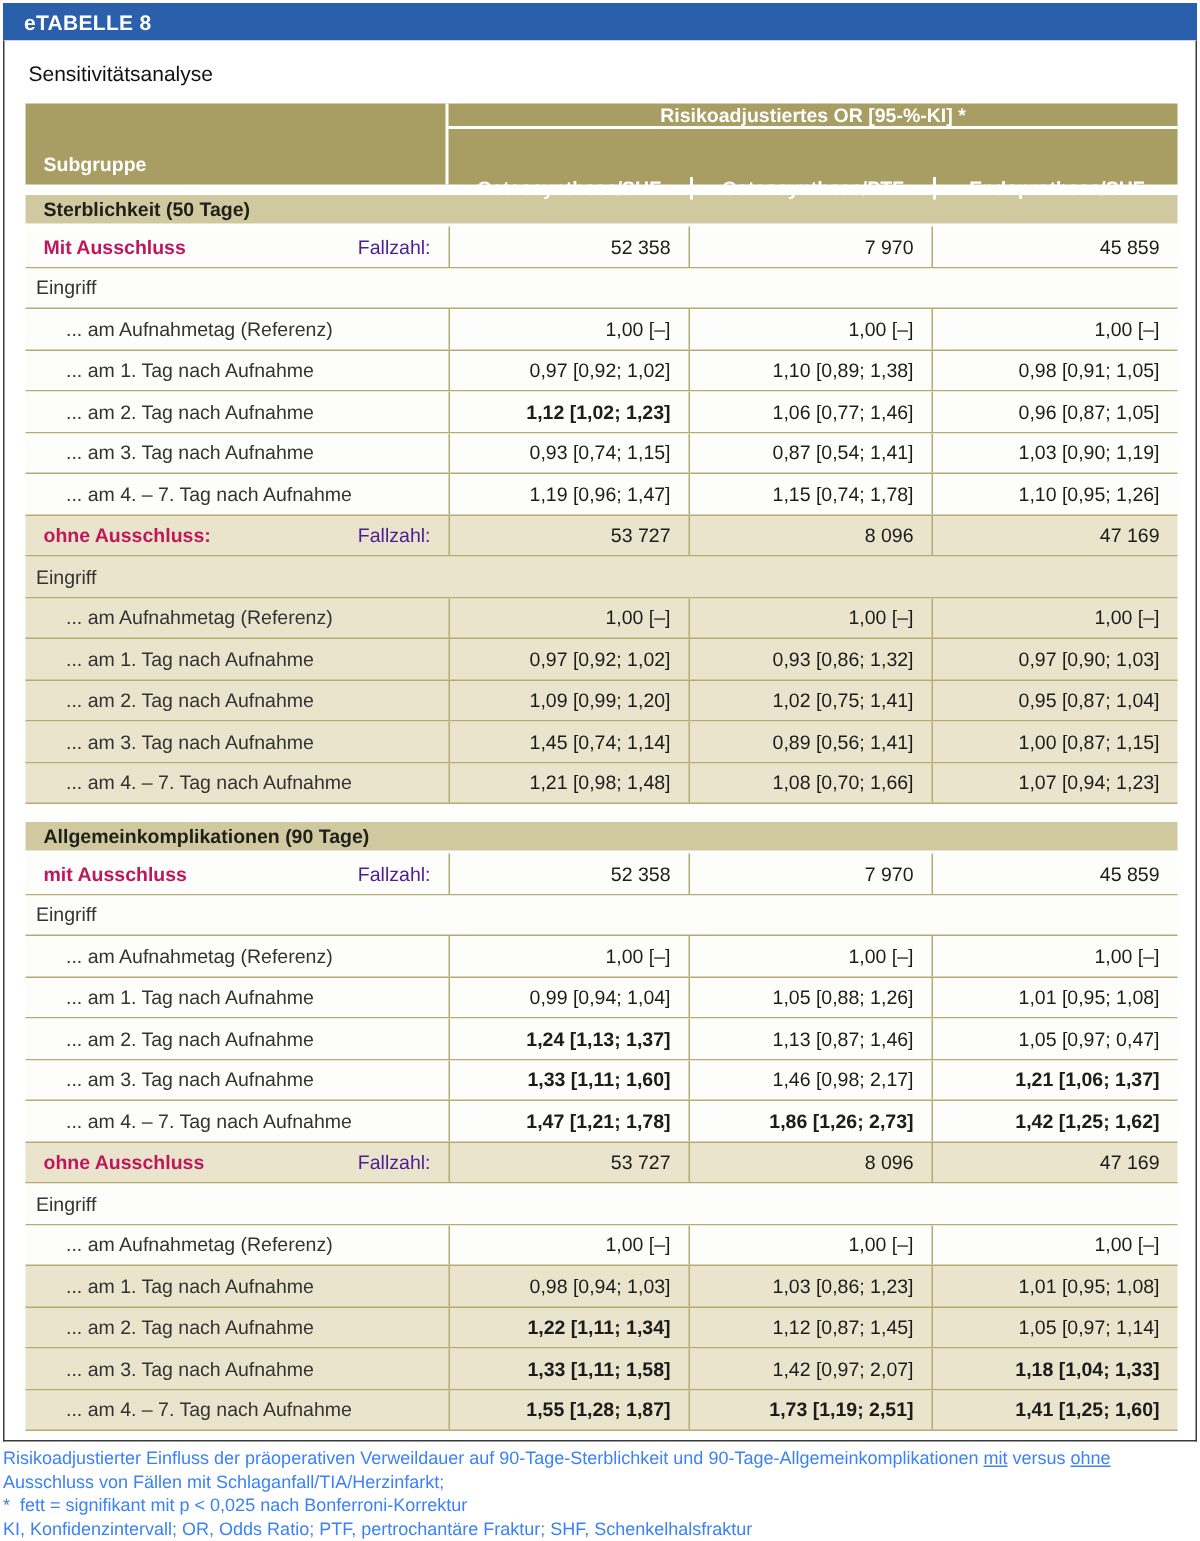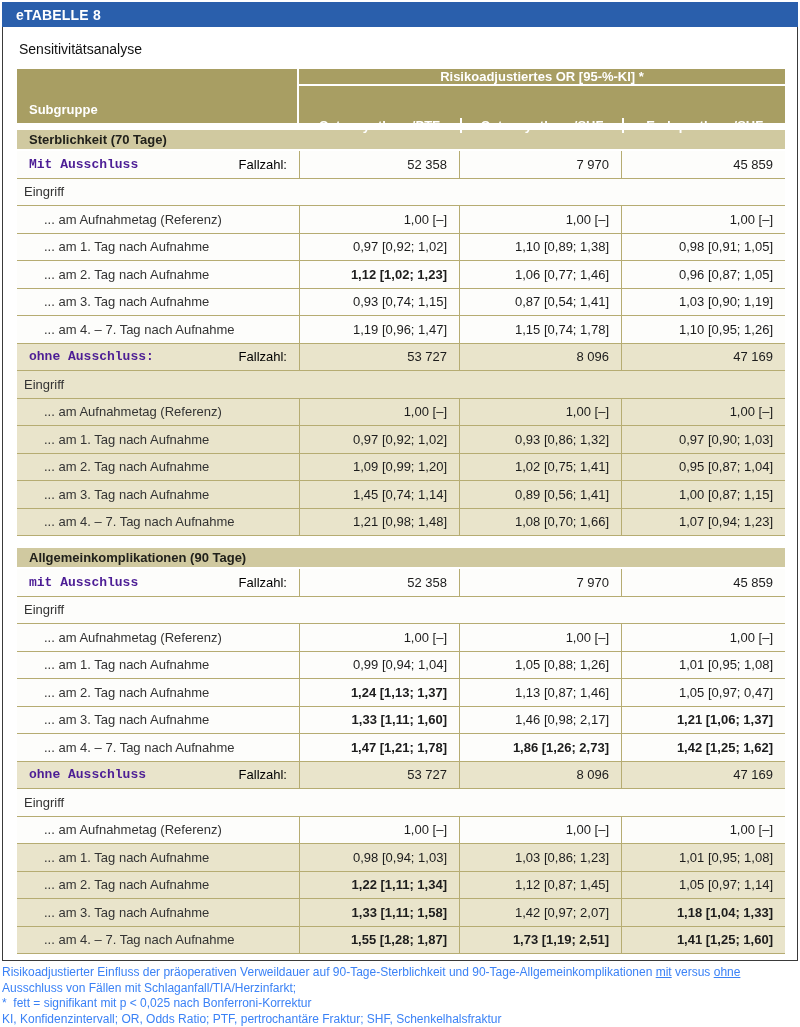--- a/index.html
+++ b/index.html
@@ -111,22 +111,22 @@
   .trow .lbl {
     justify-content: flex-start;
     border-left: none;
     padding-left: 12px;
     padding-right: 0;
     color: #333333;
   }
   .trow.full-row .lbl { grid-column: 1 / -1; padding-left: 7px; }
   .trow .lbl.indent { padding-left: 27px; }
   .trow.fallzahl .lbl { justify-content: space-between; }
-  .blbl { font-weight: bold; color: #4c1d95; font-family: Liberation Mono, monospace; }
-  .fzl { padding-right: 12px; color: #000000; }
+  .blbl { font-weight: bold; color: #be185d; }
+  .fzl { padding-right: 12px; color: #4c1d95; }
   .bold { font-weight: bold; }
 
   
   .footnotes { margin: 4px 2px 0 2px; font-size: 12px; color: #3b82f6; line-height: 15.5px; }
   .fn { white-space: pre-wrap; }
   .u { text-decoration: underline; }
 </style>
 </head>
 <body>
 
@@ -138,29 +138,29 @@
   <div class="page-title">Sensitivitätsanalyse</div>
 
   <div class="table">
     <div class="thead">
       <div class="corner">
         <span>Subgruppe</span>
       </div>
       <div class="thead-right">
         <div class="group-h">Risikoadjustiertes OR [95-%-KI] *</div>
         <div class="cols">
+          <div>Osteosynthese/SHF</div>
           <div>Osteosynthese/PTF</div>
-          <div>Osteosynthese/SHF</div>
           <div>Endoprothese/SHF</div>
         </div>
       </div>
     </div>
     <div class="head-gap"></div>
     <div id="table-sections">
-        <div class="band">Sterblichkeit (70 Tage)</div>
+        <div class="band">Sterblichkeit (50 Tage)</div>
         <div class="rows">
           <div class="trow fallzahl">
             <div class="c lbl">
               <span class="blbl">Mit Ausschluss</span>
               <span class="fzl">Fallzahl:</span>
             </div>
             <div class="c val">52 358</div>
             <div class="c val">7 970</div>
             <div class="c val">45 859</div>
           </div>

